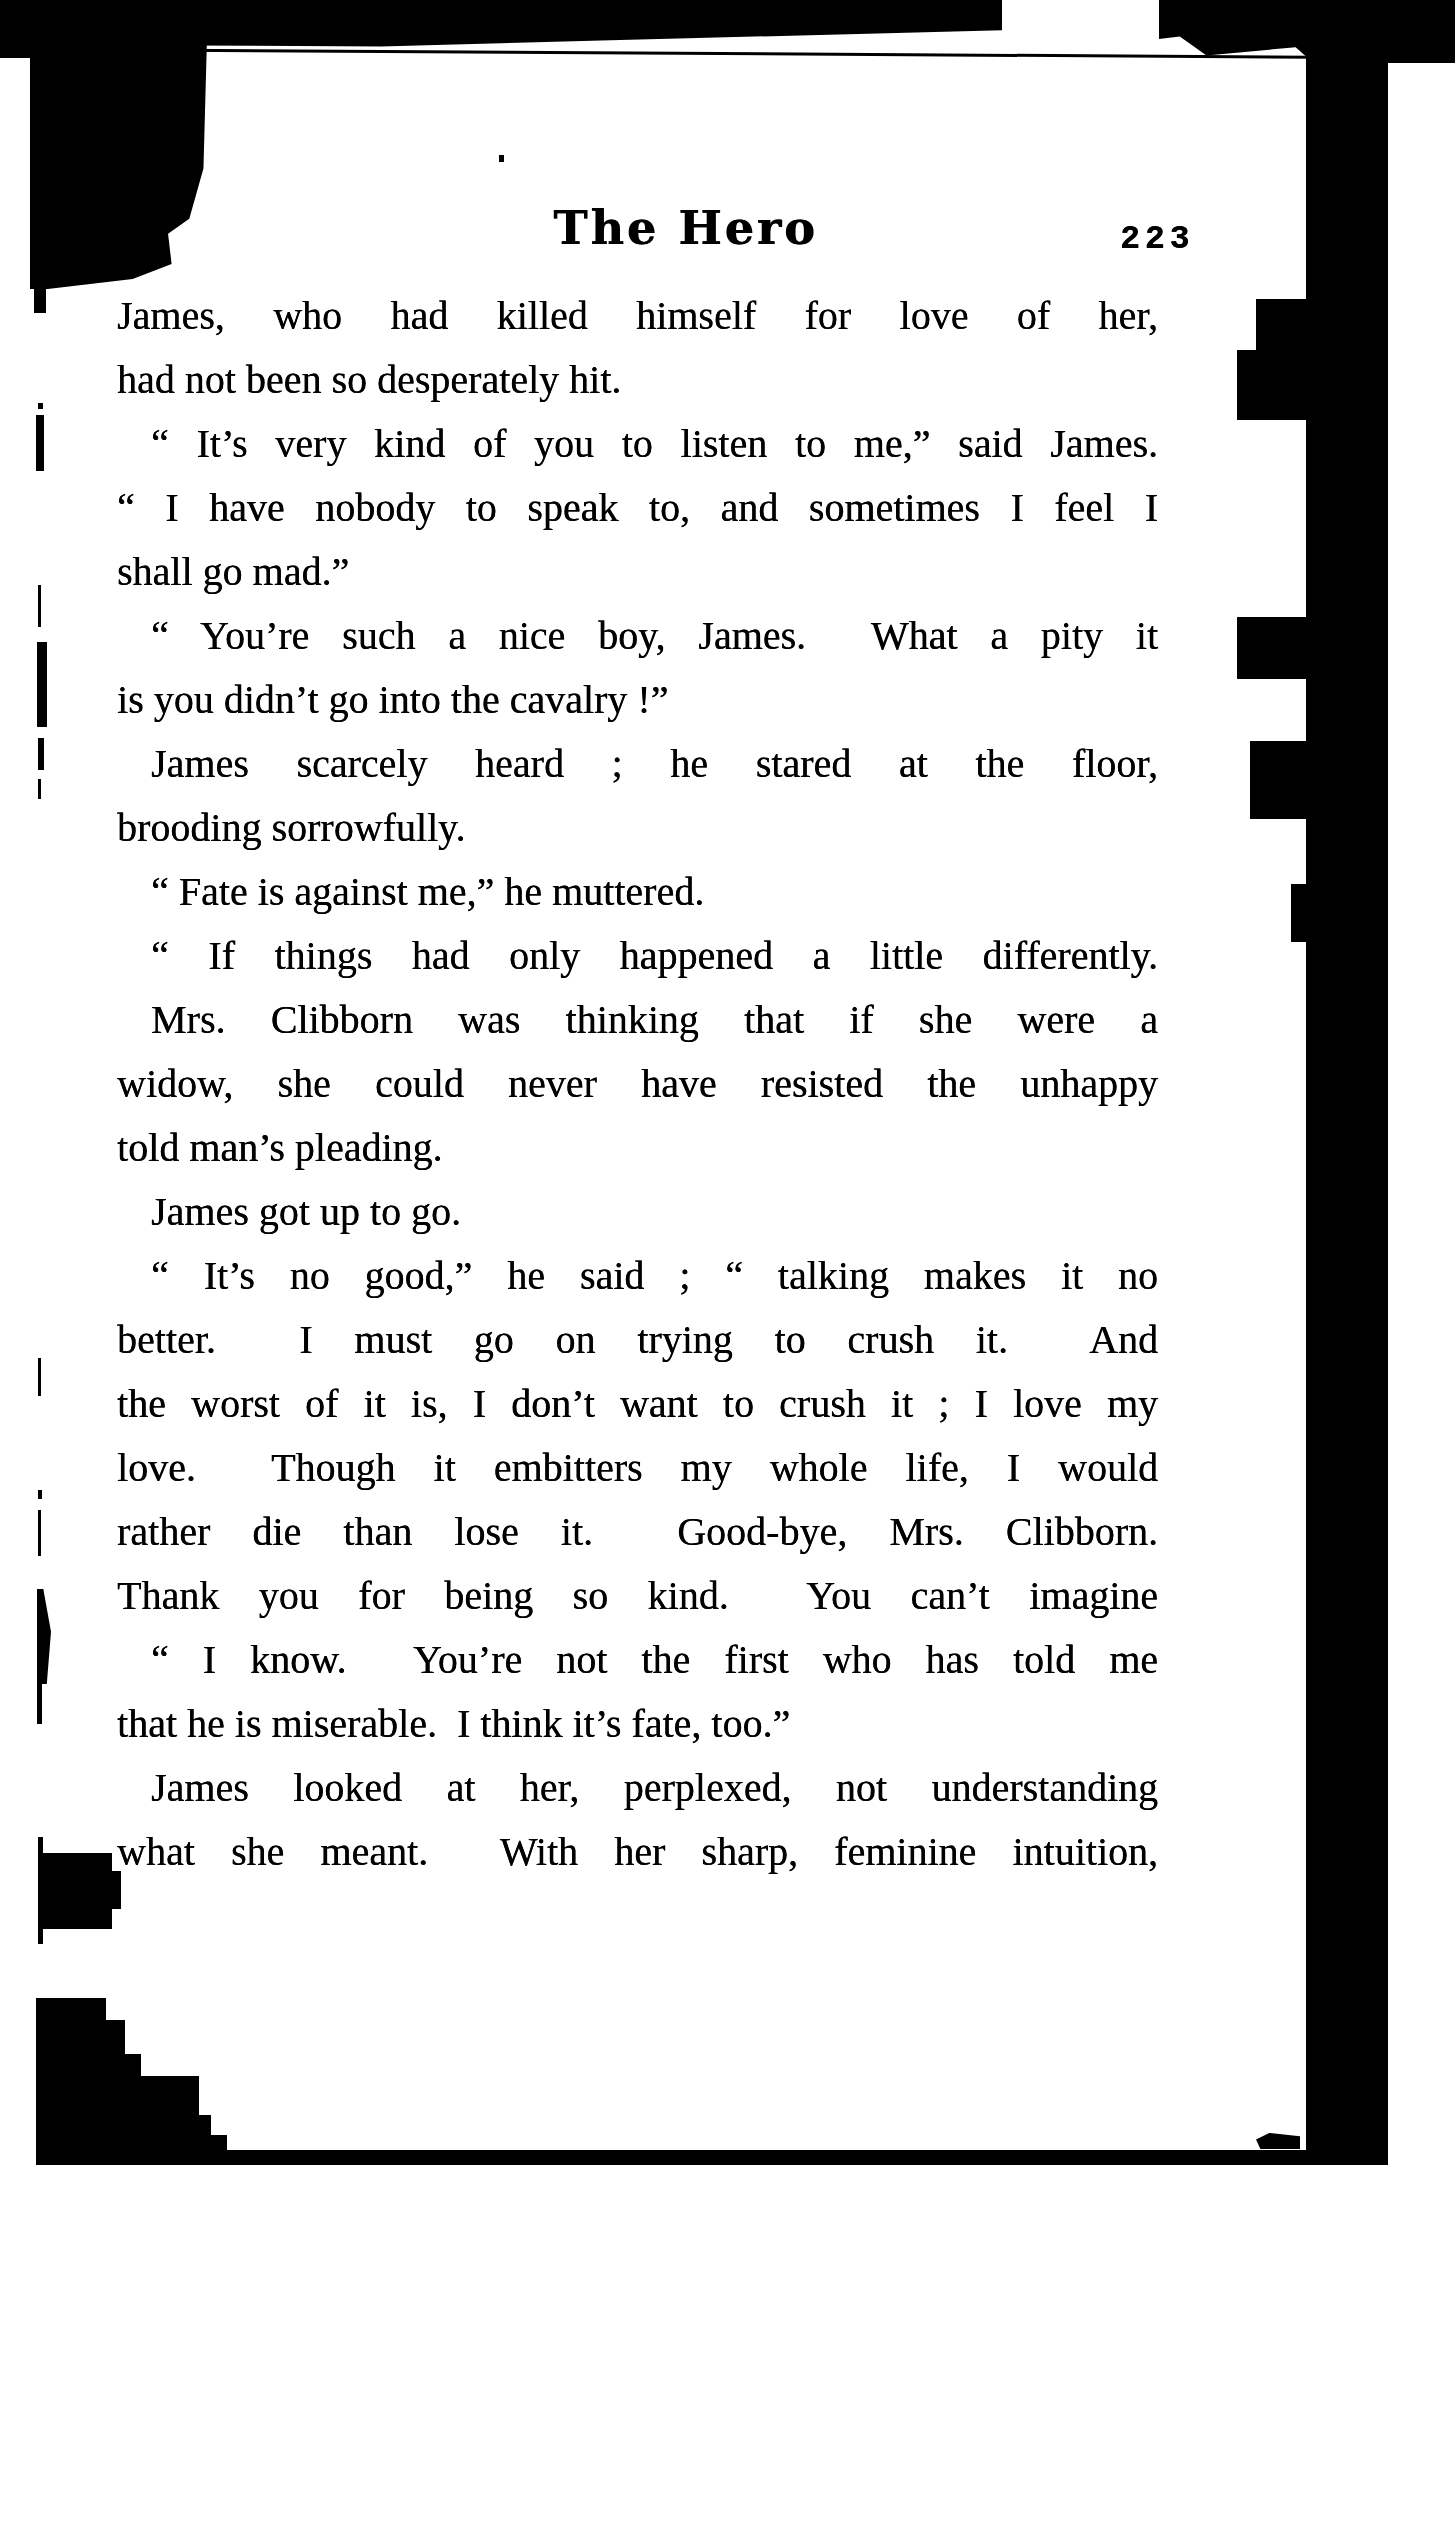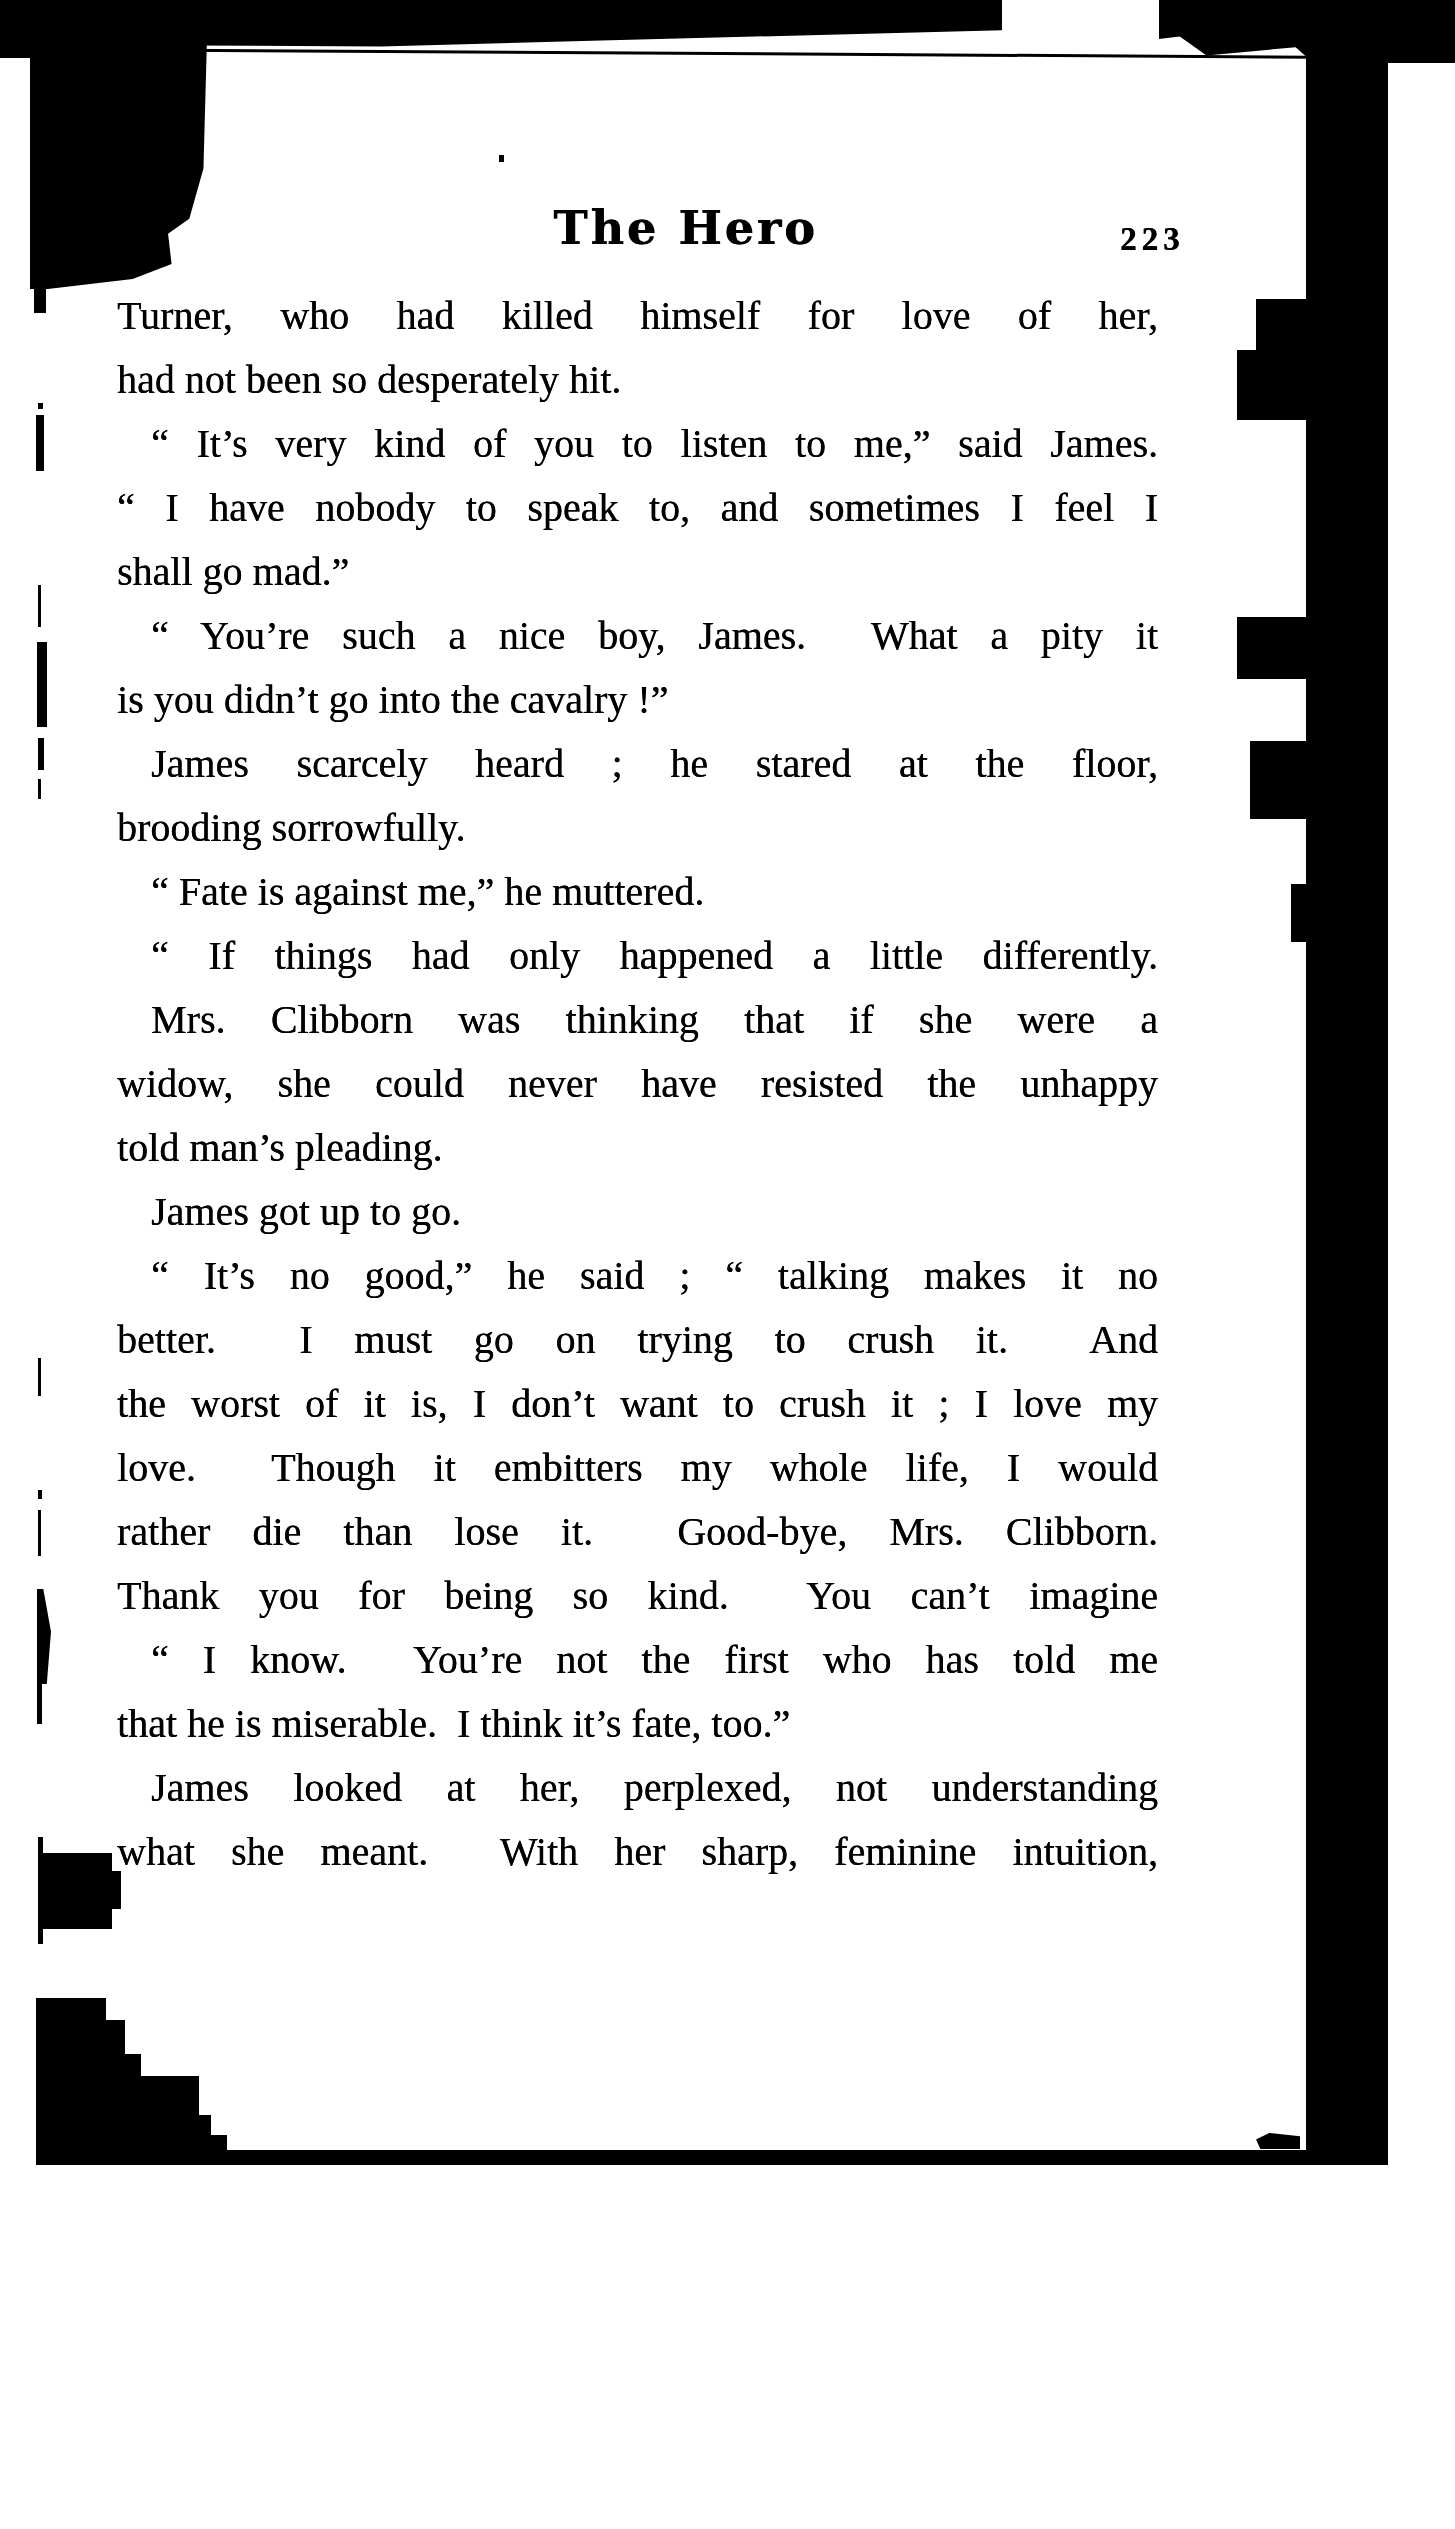--- a/index.html
+++ b/index.html
@@ -20,21 +20,21 @@
     display:inline-block;
     transform:translateX(48px);
     font-family:"DejaVu Serif","Liberation Serif",serif;
     font-weight:bold;
     font-size:46px;line-height:52px;
     letter-spacing:3px;
     text-shadow:0.6px 0 0 #000;
   }
   .folio{
     position:absolute;left:1120px;top:221px;
-    font-family:Liberation Serif, serif;
+    font-family:Liberation Mono, monospace;
     font-weight:bold;font-size:33px;letter-spacing:5px;
     text-shadow:0.5px 0 0 #000;
   }
   
   .textblock{
     position:absolute;left:117px;top:284px;width:1041px;
     font-size:40px;line-height:64px;
     text-shadow:0.3px 0 0 #000;
   }
   .ln{
@@ -52,21 +52,21 @@
 <body>
 
 <div class="page">
 
   <div class="runhead">
     <span class="title">The Hero</span>
   </div>
   <div class="folio">223</div>
 
   <div class="textblock">
-      <div class="ln">Turner, who had killed himself for love of her,</div>
+      <div class="ln">James, who had killed himself for love of her,</div>
       <div class="ln last">had not been so desperately hit.</div>
       <div class="ln ind">“ It’s very kind of you to listen to me,” said James.</div>
       <div class="ln">“ I have nobody to speak to, and sometimes I feel I</div>
       <div class="ln last">shall go mad.”</div>
       <div class="ln ind">“ You’re such a nice boy, James.&nbsp; What a pity it</div>
       <div class="ln last">is you didn’t go into the cavalry !”</div>
       <div class="ln ind">James scarcely heard ; he stared at the floor,</div>
       <div class="ln last">brooding sorrowfully.</div>
       <div class="ln last ind">“ Fate is against me,” he muttered.</div>
       <div class="ln ind">“ If things had only happened a little differently.</div>

